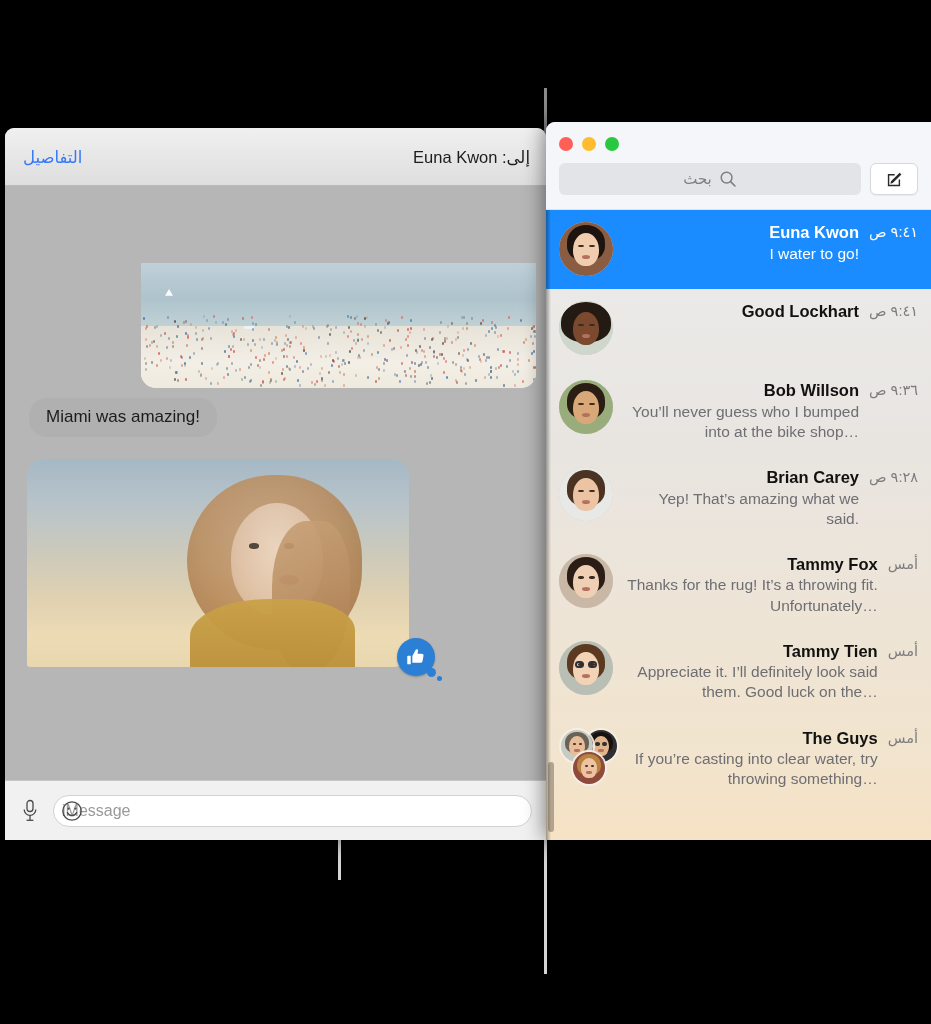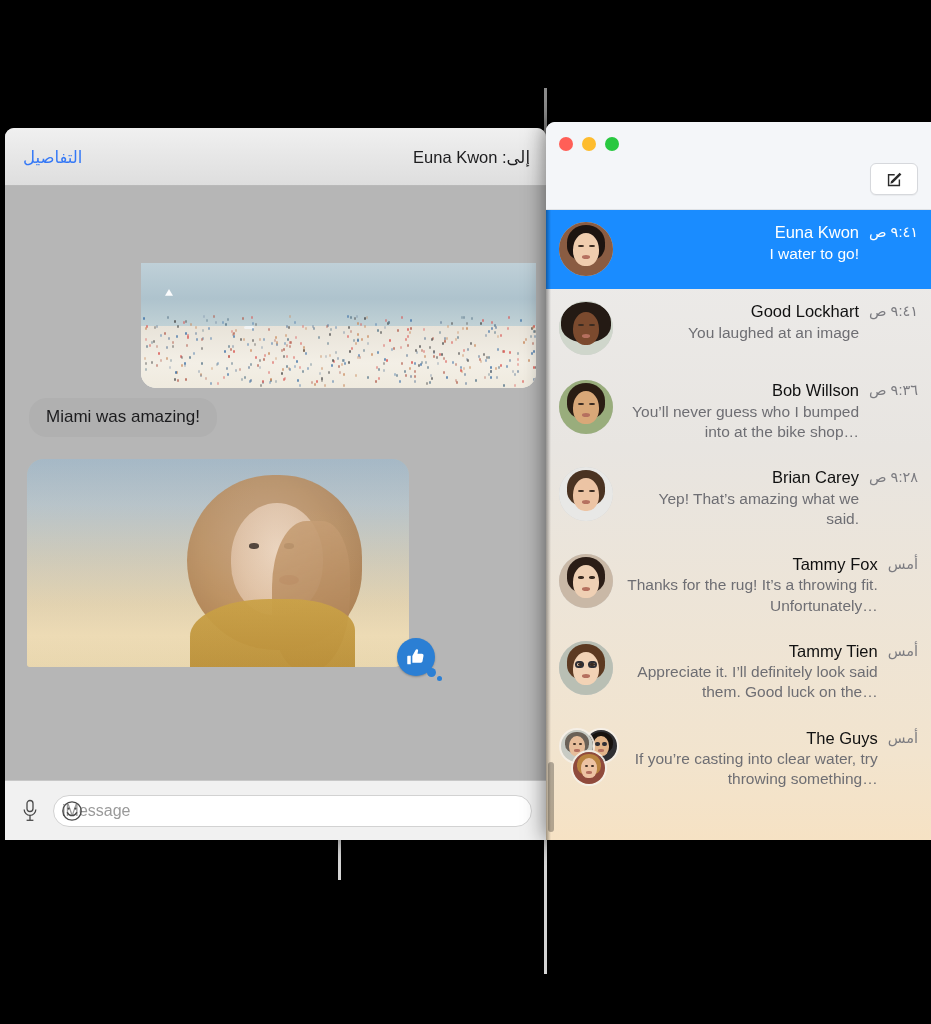--- a/index.html
+++ b/index.html
@@ -195,21 +195,21 @@
     padding: 12px 13px 13px 13px;
     cursor:pointer; min-height: 70px;
   }
   .conv-row.selected { background: #1a8cff; }
   .conv-avatar {
     flex: 0 0 auto; width: 54px; height: 54px; border-radius:50%;
     overflow:hidden; position:relative; background:#cfcfcf;
   }
   .conv-main { flex: 1 1 auto; min-width:0; text-align: right; direction: ltr; }
   .conv-name {
-    font-size: 16.5px; font-weight: 400; color:#111; line-height: 1.25;
+    font-size: 16.5px; font-weight: 700; color:#111; line-height: 1.25;
     text-align: right;
   }
   .conv-snippet {
     font-size: 15.5px; color:#6e6e73; line-height: 1.3; margin-top: 1px;
     text-align: right;
   }
   .conv-time {
     flex: 0 0 auto; font-size: 14.5px; color:#7b7b80;
     padding-top: 2px; white-space: nowrap; direction: rtl;
   }
@@ -758,20 +758,27 @@
         <span class="tl" style="background:#ff5f57"></span>
       </div>
 
       <div id="compose-button">
         <svg width="19" height="19" viewBox="0 0 20 20" aria-hidden="true">
           <path d="M15.4 2.8l1.9 1.9-9.1 9.1-2.5.6.6-2.5 9.1-9.1z" fill="#2b2b2b"></path>
           <path d="M3 4.2h7.2v1.5H4.5v9.9h9.9v-5.7h1.5v7.2H3V4.2z" fill="#2b2b2b"></path>
         </svg>
       </div>
 
+      <div id="search-field">
+        <svg width="18" height="18" viewBox="0 0 18 18" aria-hidden="true">
+          <circle cx="7.6" cy="7.6" r="5.4" fill="none" stroke="#7c8086" stroke-width="1.5"></circle>
+          <line x1="11.6" y1="11.6" x2="16" y2="16" stroke="#7c8086" stroke-width="1.6" stroke-linecap="round"></line>
+        </svg>
+        <span id="search-placeholder">بحث</span>
+      </div>
     </div>
 
     <div id="conversation-list">
         <div class="conv-row selected">
           <div class="conv-time">٩:٤١ ص</div>
           <div class="conv-main">
             <div class="conv-name">Euna Kwon</div>
             <div class="conv-snippet">I water to go!</div>
           </div>
           <div class="conv-avatar">
@@ -782,21 +789,20 @@
               <div class="f-eye" style="left:36%;top:42%"></div>
               <div class="f-eye" style="left:56%;top:42%"></div>
               <div class="f-mouth" style="left:42%;top:62%;width:16%;height:7%;background:#b5705f"></div>
             </div>
           </div>
         </div>
         <div class="conv-row">
           <div class="conv-time">٩:٤١ ص</div>
           <div class="conv-main">
             <div class="conv-name">Good Lockhart</div>
-            <div class="conv-snippet">You laughed at an image</div>
           </div>
           <div class="conv-avatar">
             <div class="face">
               <div class="f-bg" style="background:#cfd6cb"></div>
               <div class="f-hair" style="left:4%;top:2%;width:92%;height:74%;background:#241a14"></div>
               <div class="f-skin" style="left:26%;top:20%;width:48%;height:62%;background:#7b4a2e"></div>
               <div class="f-eye" style="left:36%;top:42%"></div>
               <div class="f-eye" style="left:56%;top:42%"></div>
               <div class="f-mouth" style="left:42%;top:62%;width:16%;height:7%;background:#b5705f"></div>
             </div>

